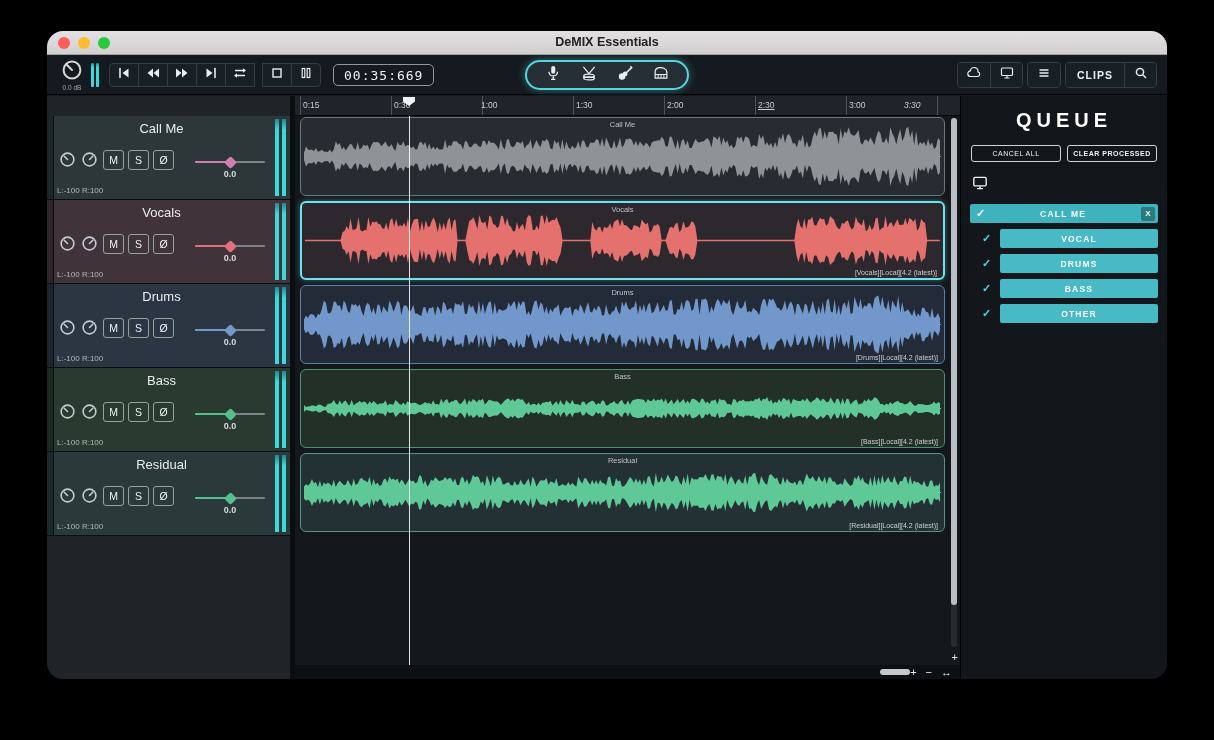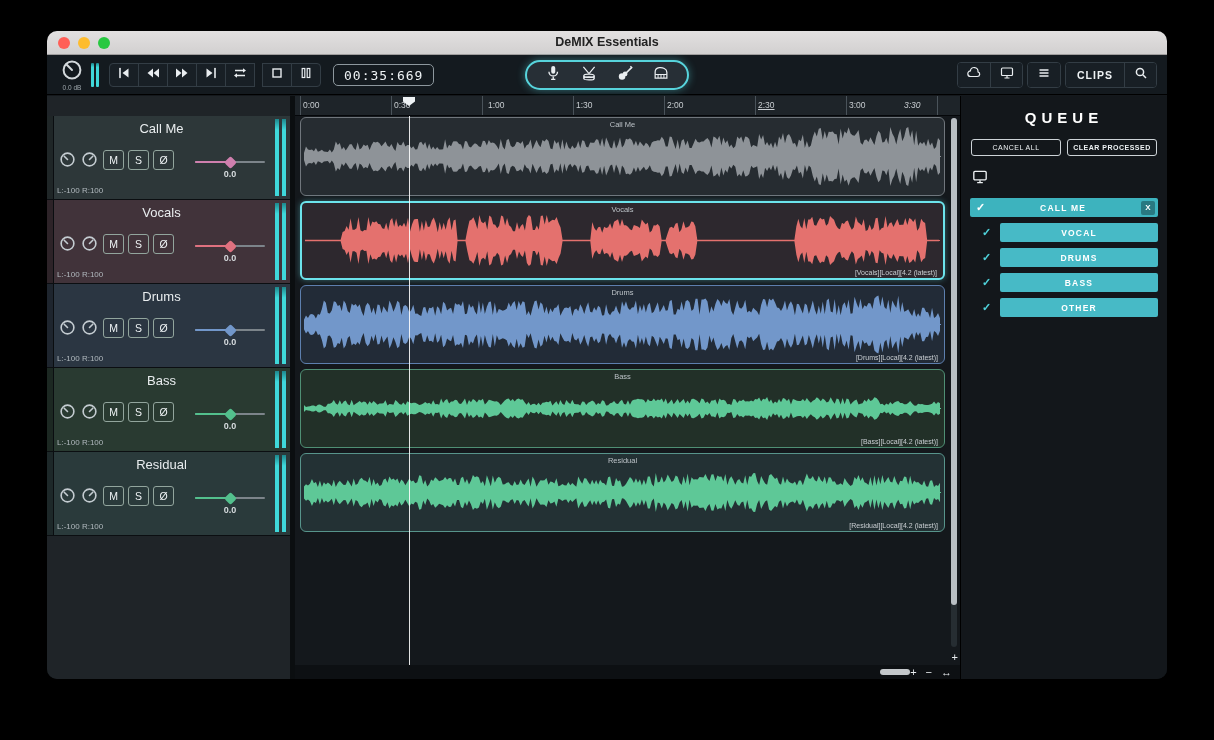--- a/index.html
+++ b/index.html
@@ -1,18 +1,18 @@
 <!DOCTYPE html>
 <html><head>
 <meta charset="utf-8">
 <style>
   * { margin:0; padding:0; box-sizing:border-box; }
   html,body { background:#000; font-family:"Liberation Sans", sans-serif; }
   .stage { position:relative; width:1214px; height:740px; background:#000; margin:0 auto; overflow:hidden; }
-  .window { position:absolute; left:47px; top:31px; width:1120px; height:648px; border-radius:10px;
+  .window { position:absolute; left:47px; top:31px; width:1120px; height:648px; border-radius:16px;
             overflow:hidden; background:#14181c; box-shadow:0 14px 44px rgba(0,0,0,.85); }
 
   
   .titlebar { position:relative; height:24px; background:linear-gradient(#e2e0e0,#d2d0d0); border-bottom:1px solid #9f9d9d; }
   .tl { position:absolute; top:6px; width:12px; height:12px; border-radius:50%; }
   .tl.r { left:11px;  background:#ff5f57; }
   .tl.y { left:31px;  background:#febc2e; }
   .tl.g { left:51px;  background:#28c840; }
   .title { position:absolute; left:0; right:0; top:4px; text-align:center; font-size:12.5px; font-weight:bold; color:#222; }
 
@@ -81,21 +81,21 @@
   .vscroll { position:absolute; right:3px; top:22px; bottom:32px; width:6px; background:#262d32; border-radius:3px; }
   .vthumb { position:absolute; left:0; right:0; top:0; height:92%; background:#b9bfc4; border-radius:3px; }
   .vplus { position:absolute; right:2px; bottom:16px; font-size:11px; color:#e9edf0; cursor:pointer; line-height:1; }
   .hscroll { position:absolute; left:0; right:0; bottom:0; height:14px; background:#0d1013; }
   .hthumb { position:absolute; left:585px; top:4px; width:30px; height:6px; background:#c4c8cb; border-radius:3px; }
   .hzoom { position:absolute; right:8px; top:0; height:14px; display:flex; align-items:center; gap:9px;
            font-size:11px; color:#e9edf0; }
   .hzoom span { cursor:pointer; line-height:1; }
 
   
-  .qtitle { margin-top:13px; text-align:center; font-size:15px; font-weight:bold; letter-spacing:5px; color:#fff; }
+  .qtitle { margin-top:13px; text-align:center; font-size:20px; font-weight:bold; letter-spacing:5px; color:#fff; }
   .qbtns { display:flex; gap:6px; margin:13px 10px 0; }
   .qbtn { flex:1; background:transparent; border:1px solid #cdd3d7; border-radius:3px; color:#eef2f4;
           font-size:7px; letter-spacing:.5px; padding:4px 1px; font-family:"Liberation Sans",sans-serif; cursor:pointer; }
   .qbtn.strong { border-width:1.5px; font-weight:bold; }
   .qmon { margin:12px 0 2px 10px; }
   .qitem-first { position:relative; margin:8px 9px 0; height:19px; border-radius:2px; display:flex; align-items:center; }
   .qcheck-in { color:#fff; font-size:11px; font-weight:bold; margin-left:6px; }
   .qlabel { flex:1; text-align:center; font-size:8.5px; font-weight:bold; letter-spacing:1.2px; color:#fff; }
   .qx { width:14px; height:14px; margin-right:3px; border-radius:2px; background:rgba(0,0,0,.32);
         color:#fff; font-size:8px; font-weight:bold; display:flex; align-items:center; justify-content:center; cursor:pointer; }
@@ -398,25 +398,25 @@
             <div class="theadmeter">
               <i></i>
               <i></i>
             </div>
           </div>
         </div>
 
       <div class="center">
         <div class="ruler">
             <div class="tickline" style="left: 5px;"></div>
-            <div class="ticklab" style="left: 8px;">0:00</div>
+            <div class="ticklab" style="left: 8px;">0:15</div>
             <div class="tickline" style="left: 96px;"></div>
             <div class="ticklab" style="left: 99px;">0:30</div>
             <div class="tickline" style="left: 187px;"></div>
-            <div class="ticklab" style="left: 193px; text-align: right;">1:00</div>
+            <div class="ticklab" style="left: 186px; text-align: right;">1:00</div>
             <div class="tickline" style="left: 278px;"></div>
             <div class="ticklab" style="left: 281px; text-align: right;">1:30</div>
             <div class="tickline" style="left: 369px;"></div>
             <div class="ticklab" style="left: 372px;">2:00</div>
             <div class="tickline" style="left: 460px;"></div>
             <div class="ticklab" style="left: 463px; text-decoration: underline;">2:30</div>
             <div class="tickline" style="left: 551px;"></div>
             <div class="ticklab" style="left: 554px;">3:00</div>
             <div class="tickline" style="left: 642px;"></div>
             <div class="ticklab" style="left: 609px; font-style: italic;">3:30</div>

